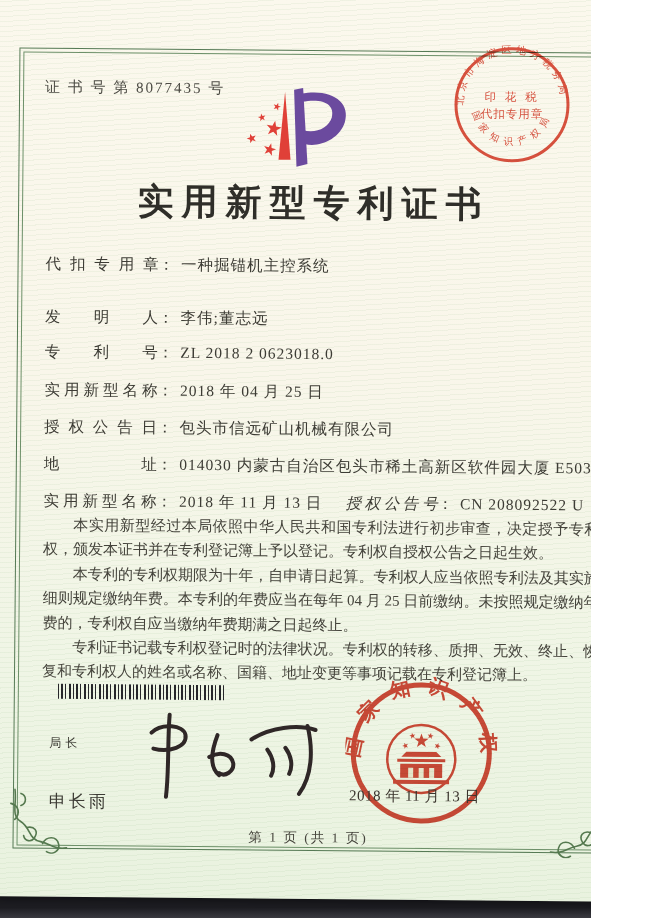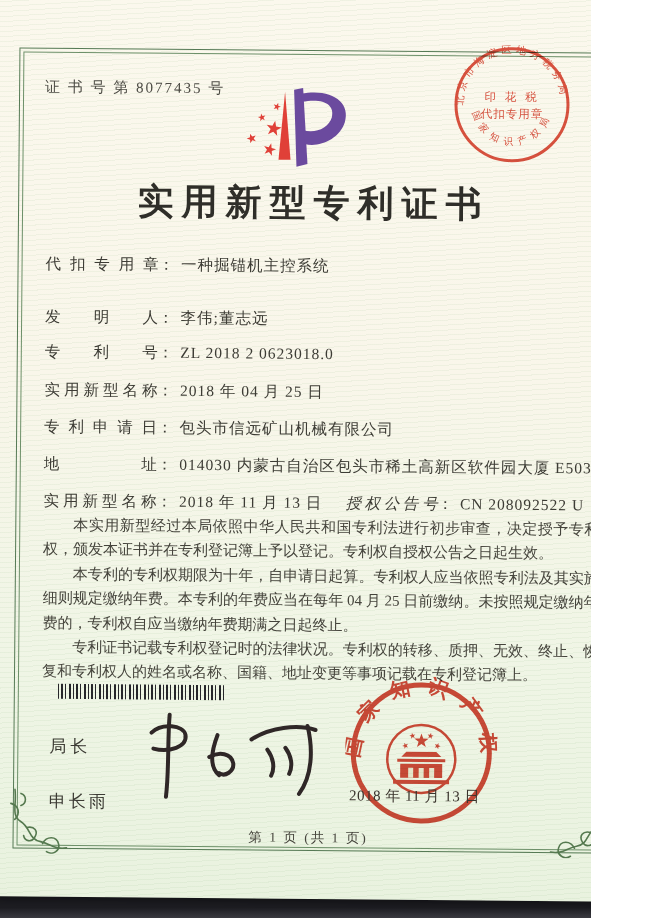--- a/index.html
+++ b/index.html
@@ -45,21 +45,21 @@
     line-height:24.4px; color:#45443c; text-align:justify; }
   .paras p { text-indent:2em; }
 
   .barcode { position:absolute; left:64px; top:692px; width:168px; height:15px;
     background:repeating-linear-gradient(90deg,
       #26262a 0 1.5px, rgba(0,0,0,0) 1.5px 3px,
       #26262a 3px 5.5px, rgba(0,0,0,0) 5.5px 7px,
       #26262a 7px 8px,  rgba(0,0,0,0) 8px 11.5px,
       #26262a 11.5px 13px, rgba(0,0,0,0) 13px 15px); }
 
-  .signer-title { position:absolute; left:56px; top:743px; font-size:17px; letter-spacing:4px; color:#3b3a33; }
+  .signer-title { position:absolute; left:56px; top:743px; font-size:12px; letter-spacing:4px; color:#3b3a33; }
   .signer-name  { position:absolute; left:56px; top:798px; font-size:17px; letter-spacing:3px; color:#3b3a33; }
   .signature { position:absolute; left:146px; top:716px; width:188px; height:94px; }
 
   .main-seal { position:absolute; left:352px; top:682px; width:152px; height:152px;
     opacity:.92; mix-blend-mode:multiply; }
   .seal-date { position:absolute; left:356px; top:792px; width:150px; font-size:15px;
     color:#3a342d; letter-spacing:0.5px; white-space:nowrap; }
 
   .footer { position:absolute; left:20px; top:835px; width:591px; text-align:center;
     font-size:13.5px; color:#45443c; letter-spacing:2px; }
@@ -135,21 +135,21 @@
     <div class="frow" style="top:315px">
       <span class="flabel">发明人</span><span class="colon">：</span><span class="fvalue">李伟;董志远</span>
     </div>
     <div class="frow" style="top:350px">
       <span class="flabel">专利号</span><span class="colon">：</span><span class="fvalue">ZL 2018 2 0623018.0</span>
     </div>
     <div class="frow" style="top:388px">
       <span class="flabel">实用新型名称</span><span class="colon">：</span><span class="fvalue">2018 年 04 月 25 日</span>
     </div>
     <div class="frow" style="top:425px">
-      <span class="flabel">专利申请日</span><span class="colon">：</span><span class="fvalue">包头市信远矿山机械有限公司</span>
+      <span class="flabel">授权公告日</span><span class="colon">：</span><span class="fvalue">包头市信远矿山机械有限公司</span>
     </div>
     <div class="frow" style="top:462px">
       <span class="flabel">地址</span><span class="colon">：</span><span class="fvalue">014030  内蒙古自治区包头市稀土高新区软件园大厦 E503</span>
     </div>
     <div class="frow" style="top:499px">
       <span class="flabel">实用新型名称</span><span class="colon">：</span><span class="fvalue">2018 年 11 月 13 日</span>
       <span class="grant-group">
         <span class="flabel">授权公告号</span><span class="colon">：</span><span class="fvalue">CN 208092522 U</span>
       </span>
     </div>

